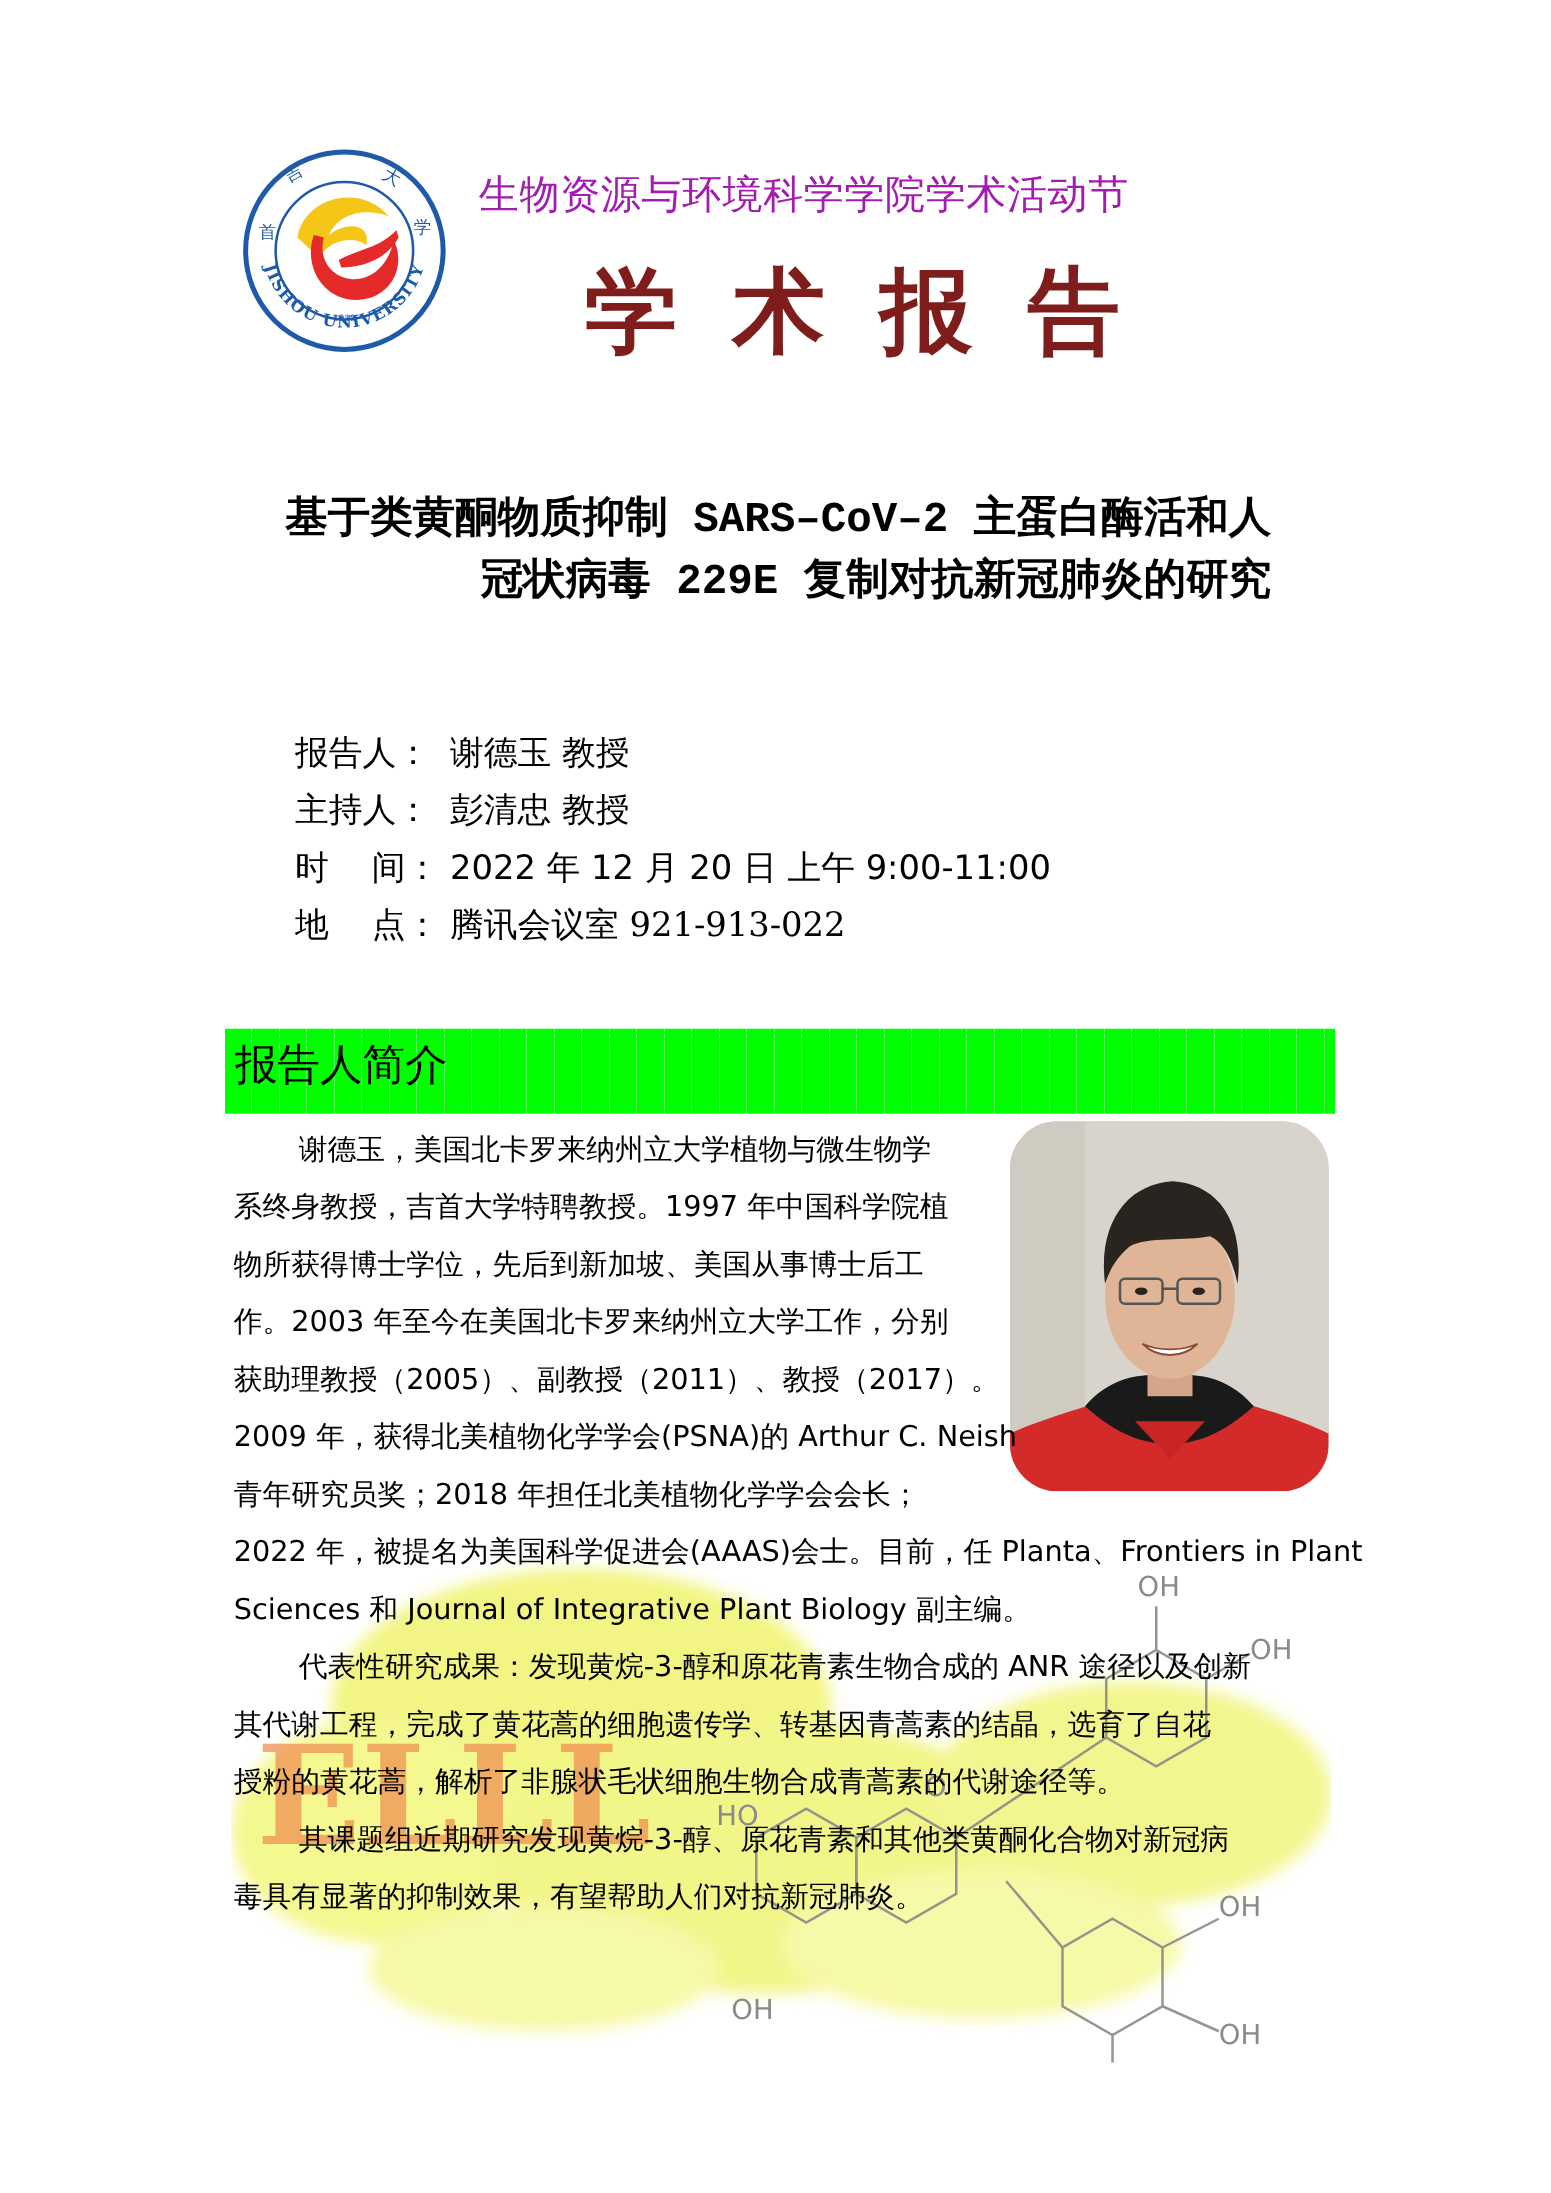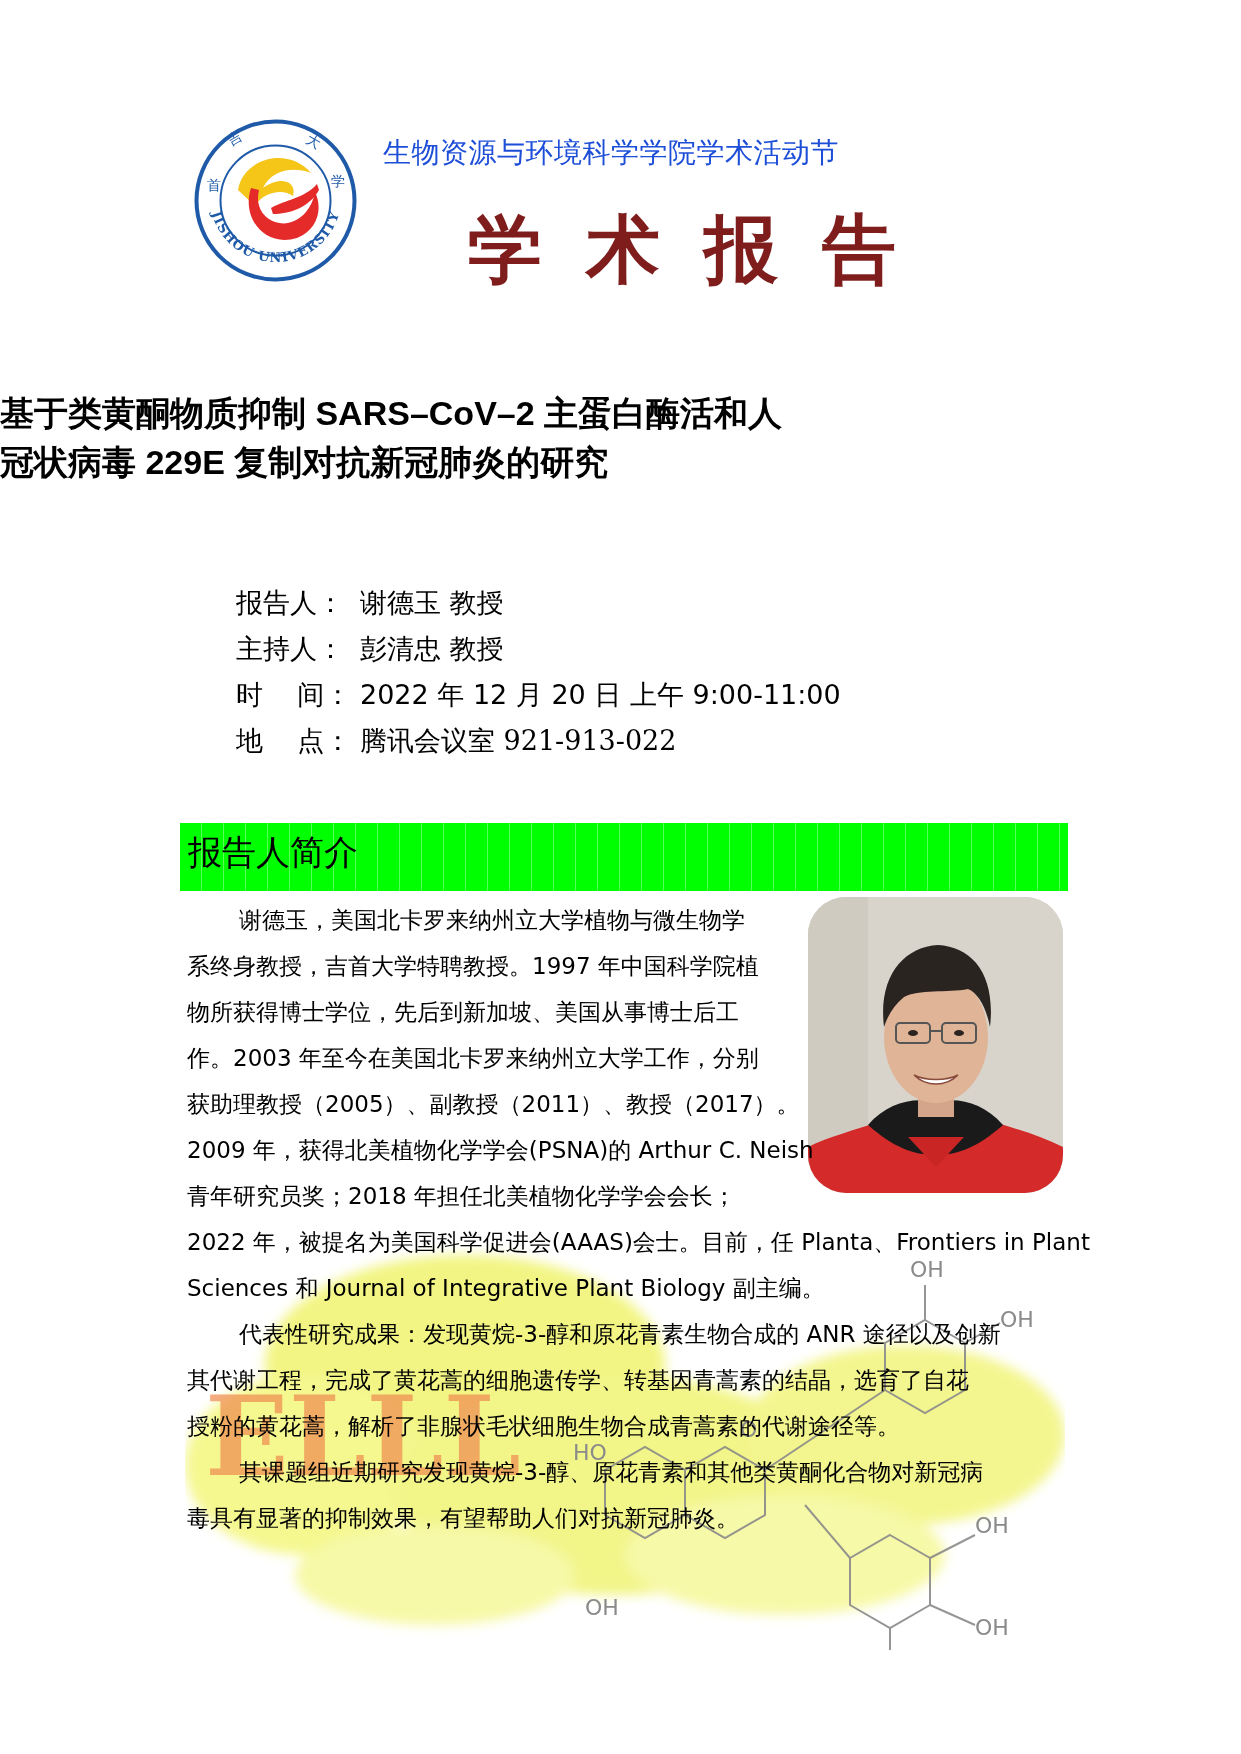--- a/index.html
+++ b/index.html
@@ -4,26 +4,26 @@
 <style>
   * { margin:0; padding:0; box-sizing:border-box; }
   html, body { width:1241px; height:1754px; background:#ffffff; overflow:hidden; }
   body { position:relative; font-family:"DejaVu Sans", sans-serif; color:#000; }
 
   
   .logo { position:absolute; left:193px; top:118px; width:165px; height:165px; }
   .logo svg { width:100%; height:100%; }
 
   .subtitle { position:absolute; left:383px; top:134px; font-family:"DejaVu Serif", serif;
-    font-size:28px; color:#1d4ed8; letter-spacing:0.5px; white-space:nowrap; }
+    font-size:32px; color:#a21caf; letter-spacing:0.5px; white-space:nowrap; }
   .main-title { position:absolute; left:468px; top:208px; font-family:Liberation Serif, serif;
     font-weight:bold; font-size:74px; color:#7f1d1d; letter-spacing:44px; white-space:nowrap; line-height:84px; }
 
-  .talk-title { position:absolute; left:0; width:1017px; text-align:left;
-    font-family:Liberation Sans, sans-serif; font-weight:bold; font-size:34px; white-space:nowrap; }
+  .talk-title { position:absolute; left:0; width:1017px; text-align:right;
+    font-family:Liberation Mono, monospace; font-weight:bold; font-size:34px; white-space:nowrap; }
   .talk-title.l1 { top:391px; }
   .talk-title.l2 { top:440px; }
 
   .info { position:absolute; left:189px; top:580px; font-family:"DejaVu Serif", serif; font-size:27px; line-height:46px;margin-left:47px; }
   .info .row { white-space:nowrap; }
   .info .lbl { display:inline-block; width:124px; }
   .info .val-num { font-family:"DejaVu Sans", sans-serif; }
 
   .section-bar { position:absolute; left:180px; top:823px; width:888px; height:68px; background:#00ff00;
     background-image:repeating-linear-gradient(90deg, rgba(255,255,255,0) 0 21px, rgba(255,255,255,0.35) 21px 22px); }

